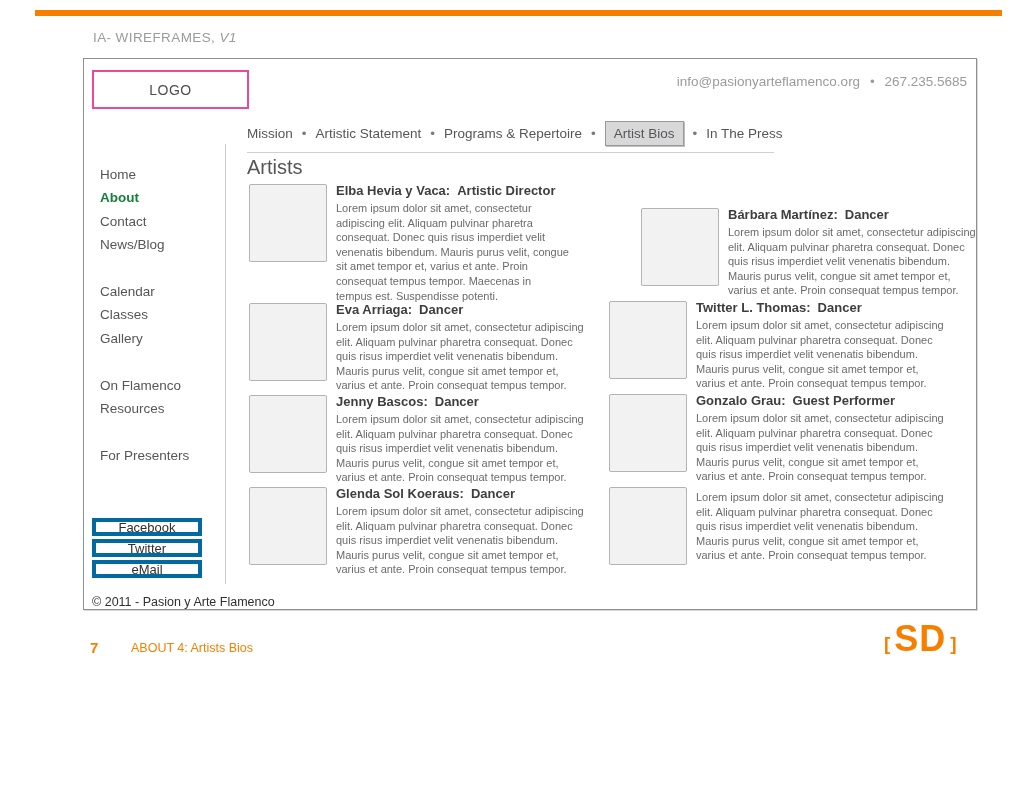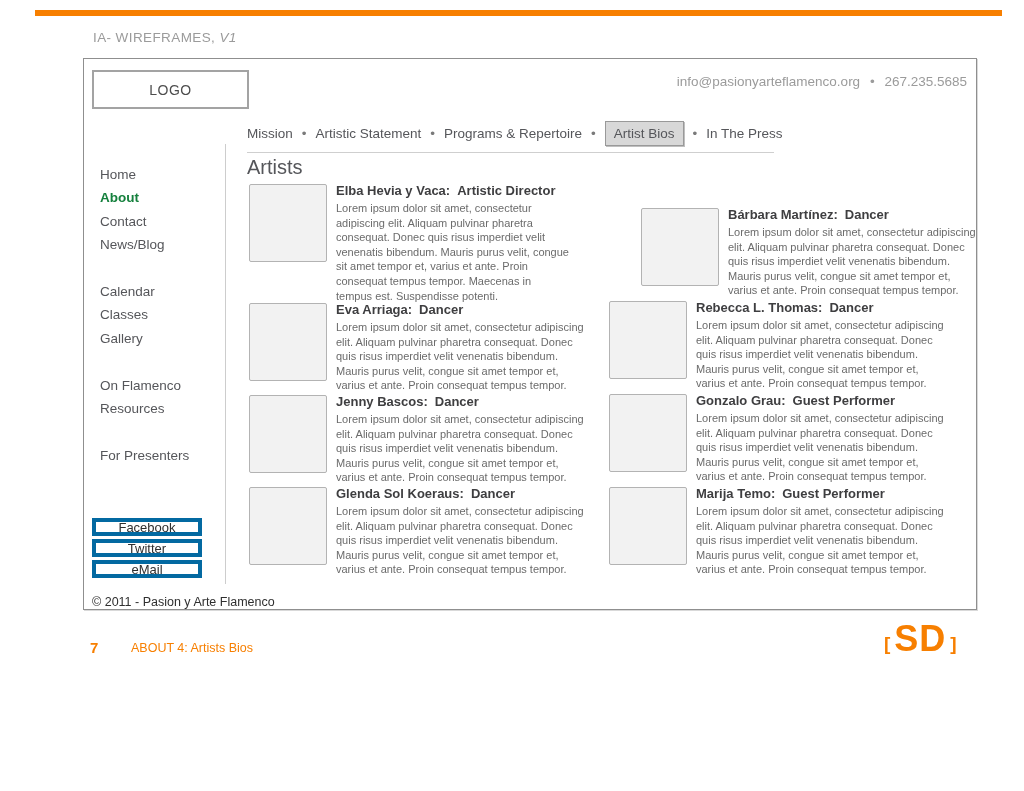--- a/index.html
+++ b/index.html
@@ -9,21 +9,21 @@
 
   .top-bar { position:absolute; left:35px; top:10px; width:967px; height:6px; background:#F77F00; }
 
   .doc-title { position:absolute; left:93px; top:30px; font-size:13.5px; color:#9B9B9B; letter-spacing:.4px; }
   .doc-title em { font-style:italic; }
 
   .wireframe { position:absolute; left:83px; top:58px; width:894px; height:552px;
                border:1px solid #8F8F8F; background:#fff; box-shadow:1px 1px 0 #d9d9d9; }
 
   .logo-box { position:absolute; left:8px; top:11px; width:157px; height:39px;
-              border:2px solid #a3a3a3; display:flex; align-items:center; justify-content:center;
+              border:2px solid #ec4899; display:flex; align-items:center; justify-content:center;
               font-size:14px; color:#4D4D4D; letter-spacing:.5px; cursor:pointer; }
 
   .contact { position:absolute; right:9px; top:15px; font-size:13.5px; color:#9B9B9B; }
   .contact span { margin-left:6px; }
 
   .nav { position:absolute; left:163px; top:58px; height:32px; display:flex; align-items:center;
          font-size:13.5px; color:#55565A; }
   .nav .sep { margin:0 9px; color:#7a7a7a; }
   .nav .nav-item { cursor:pointer; white-space:nowrap; }
   .nav .nav-active { background:#D8D8D8; border:1px solid #999; padding:4px 8px;
@@ -184,42 +184,39 @@
           <span>Bárbara Martínez:</span><span class="role">Dancer</span>
         </div>
         <div class="bio">Lorem ipsum dolor sit amet, consectetur adipiscing elit. Aliquam pulvinar pharetra consequat. Donec quis risus imperdiet velit venenatis bibendum. Mauris purus velit, congue sit amet tempor et, varius et ante. Proin consequat tempus tempor.</div>
       </div>
     </div>
 
     <div class="artist-card col-right r2r">
       <div class="thumb"></div>
       <div class="txt">
         <div class="title">
-          <span>Rebecca L. Thomas:</span><span class="role">Dancer</span>
+          <span>Twitter L. Thomas:</span><span class="role">Dancer</span>
         </div>
         <div class="bio">Lorem ipsum dolor sit amet, consectetur adipiscing elit. Aliquam pulvinar pharetra consequat. Donec quis risus imperdiet velit venenatis bibendum. Mauris purus velit, congue sit amet tempor et, varius et ante. Proin consequat tempus tempor.</div>
       </div>
     </div>
 
     <div class="artist-card col-right r3r">
       <div class="thumb"></div>
       <div class="txt">
         <div class="title">
           <span>Gonzalo Grau:</span><span class="role">Guest Performer</span>
         </div>
         <div class="bio">Lorem ipsum dolor sit amet, consectetur adipiscing elit. Aliquam pulvinar pharetra consequat. Donec quis risus imperdiet velit venenatis bibendum. Mauris purus velit, congue sit amet tempor et, varius et ante. Proin consequat tempus tempor.</div>
       </div>
     </div>
 
     <div class="artist-card col-right r4r">
       <div class="thumb"></div>
       <div class="txt">
-        <div class="title">
-          <span>Marija Temo:</span><span class="role">Guest Performer</span>
-        </div>
         <div class="bio">Lorem ipsum dolor sit amet, consectetur adipiscing elit. Aliquam pulvinar pharetra consequat. Donec quis risus imperdiet velit venenatis bibendum. Mauris purus velit, congue sit amet tempor et, varius et ante. Proin consequat tempus tempor.</div>
       </div>
     </div>
 
   </div>
 
   <div class="page-num">7</div>
   <div class="page-label">ABOUT 4: Artists Bios</div>
 
   <div class="sd-logo">

